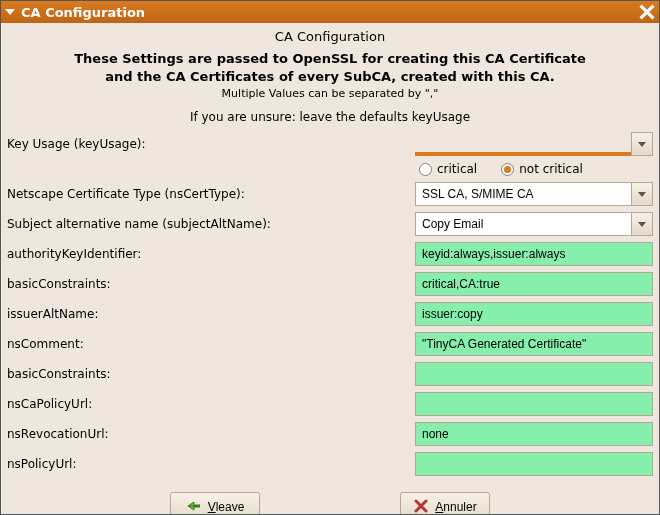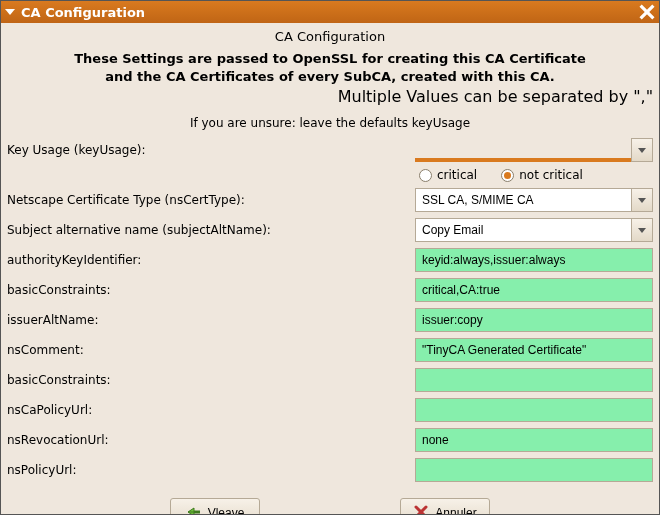--- a/index.html
+++ b/index.html
@@ -5,21 +5,21 @@
   * { box-sizing: border-box; }
   html, body { margin: 0; padding: 0; font-family: "DejaVu Sans", "Liberation Sans", sans-serif; font-size: 12px; color: #000; }
   .window { width: 660px; height: 515px; background: #efe7dd; border: 1px solid #555; display: flex; flex-direction: column; }
   .titlebar { height: 22px; background: linear-gradient(#d97a1f,#c06515); display: flex; align-items: center; color: #fff; font-weight: bold; padding: 0 4px; }
   .titlebar .chev { width: 0; height: 0; border-left: 5px solid transparent; border-right: 5px solid transparent; border-top: 6px solid #fff; margin-right: 6px; }
   .titlebar .title { flex: 1; font-size: 13px; }
   .titlebar .close { width: 16px; height: 16px; display: flex; align-items: center; justify-content: center; color: #fff; font-weight: bold; }
   .content { flex: 1; padding: 4px 6px 2px 6px; display: flex; flex-direction: column; overflow: hidden; }
   .heading { text-align: center; font-size: 13px; margin: 2px 0 6px 0; }
   .intro { text-align: center; font-weight: bold; font-size: 13px; line-height: 1.35; }
-  .intro-sub { text-align: right; font-size: 16px; margin: 2px 0 10px 0; }
+  .intro-sub { text-align: center; font-size: 11px; margin: 2px 0 10px 0; }
   .unsure { text-align: center; font-size: 12px; margin-bottom: 8px; }
   .form { display: grid; grid-template-columns: 400px 1fr; column-gap: 8px; row-gap: 6px; align-items: center; }
   .form .label { font-size: 12px; }
   .field-text { height: 24px; border: 1px solid #b5a996; background: #86efac; padding: 0 6px; font-size: 12px; width: 100%; }
   .combo { display: flex; width: 100%; height: 24px; }
   .combo-input { flex: 1; border: 1px solid #b5a996; background: #fff; padding: 0 6px; font-size: 12px; border-right: none; }
   .combo-input.active { outline: 2px solid #d97a1f; outline-offset: -2px; margin-top: 20px; }
   .combo-btn { width: 22px; border: 1px solid #b5a996; background: linear-gradient(#f7f1e8,#e3d9c8); display: flex; align-items: center; justify-content: center; }
   .combo-btn .tri { width: 0; height: 0; border-left: 4px solid transparent; border-right: 4px solid transparent; border-top: 5px solid #555; }
   .radio-row { display: flex; align-items: center; gap: 24px; padding-left: 4px; }

